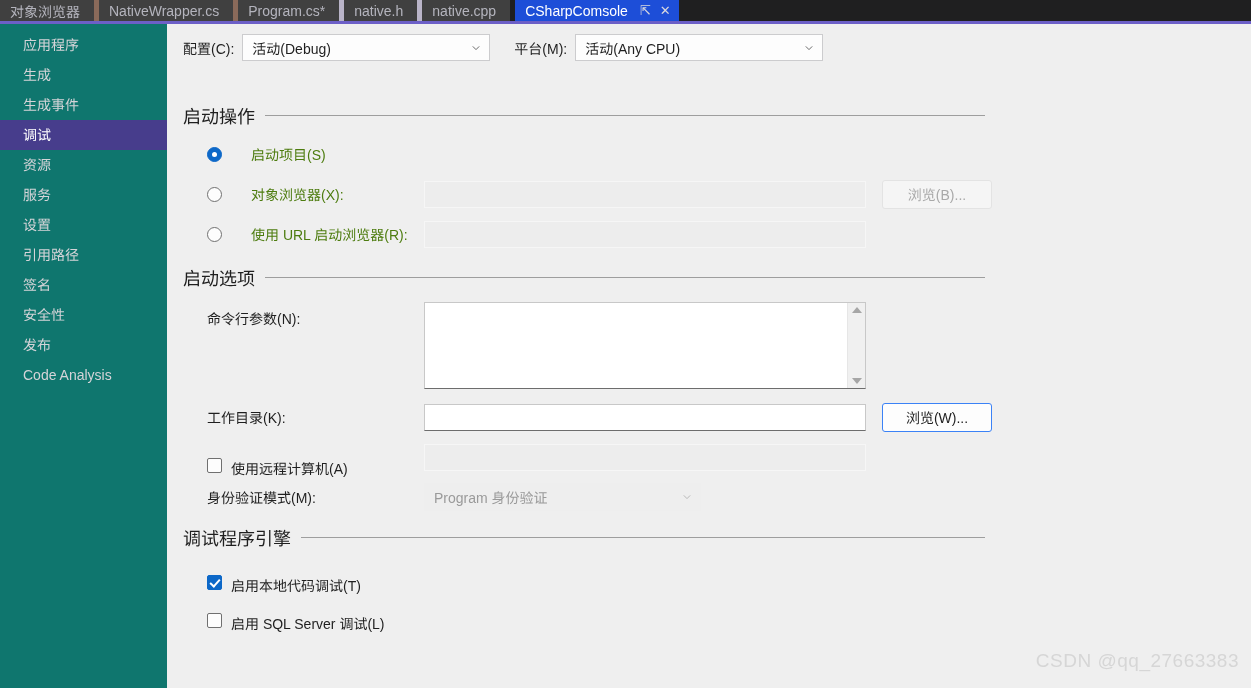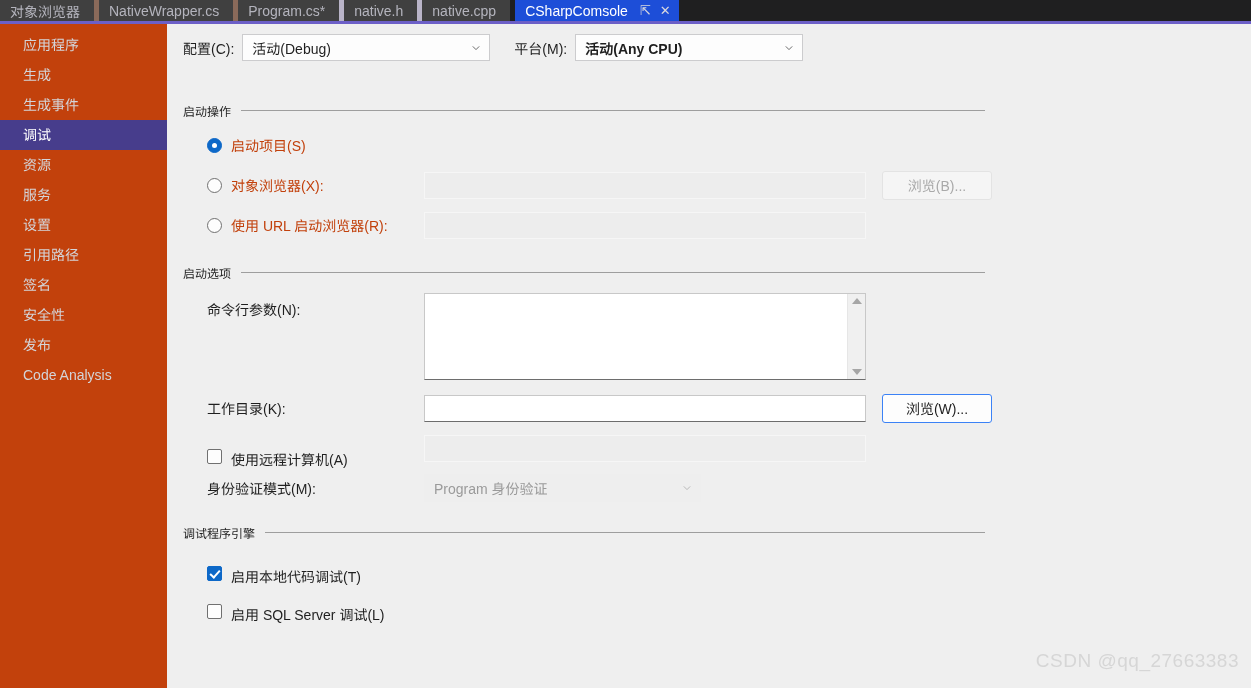--- a/index.html
+++ b/index.html
@@ -90,21 +90,21 @@
     height: 3px;
     background: #6c5fc7;
   }
 
   
   .sidebar {
     position: absolute;
     left: 0; top: 24px;
     width: 167px;
     height: 664px;
-    background: #c2410c;
+    background: #0f766e;
     padding-top: 6px;
     box-sizing: border-box;
   }
   .side-item {
     position: relative;
     height: 30px;
     line-height: 30px;
     padding-left: 23px;
     color: #d4d4d8;
     font-size: 14px;
@@ -165,41 +165,41 @@
   }
   .combo .chev {
     position: absolute;
     right: 9px;
     top: 50%;
     margin-top: -4px;
     width: 8px; height: 8px;
   }
   .combo.config { width: 248px; }
   .config-row .spacer { width: 24px; }
-  .combo.platform { width: 228px; font-weight: bold; }
+  .combo.platform { width: 248px; }
 
   .combo.disabled {
     background: #eeeeee;
     border: 1px solid #eeeeee;
     color: #9a9a9a;
     cursor: default;
   }
 
   
   .group {
     position: absolute;
     left: 16px;
   }
   .group-head {
     display: flex;
     align-items: center;
     width: 802px;
   }
   .group-title {
-    font-size: 12px;
+    font-size: 18px;
     color: #1f1f1f;
     white-space: nowrap;
     padding-right: 10px;
     text-align: right;
   }
   .group-rule {
     flex: 1 1 auto;
     height: 1px;
     background: #9e9e9e;
   }
@@ -239,22 +239,23 @@
   .radio.checked::after {
     content: "";
     position: absolute;
     left: 4px; top: 4px;
     width: 5px; height: 5px;
     border-radius: 50%;
     background: #ffffff;
   }
   .radio-label {
     font-size: 14px;
-    color: #c2410c;
-    white-space: nowrap;
+    color: #4d7c0f;
+    white-space: nowrap;
+    margin-left: 20px;
   }
 
   
   .check-wrap {
     display: flex;
     align-items: flex-start;
     padding-left: 24px;
     box-sizing: border-box;
     cursor: pointer;
     margin-top: 22px;

